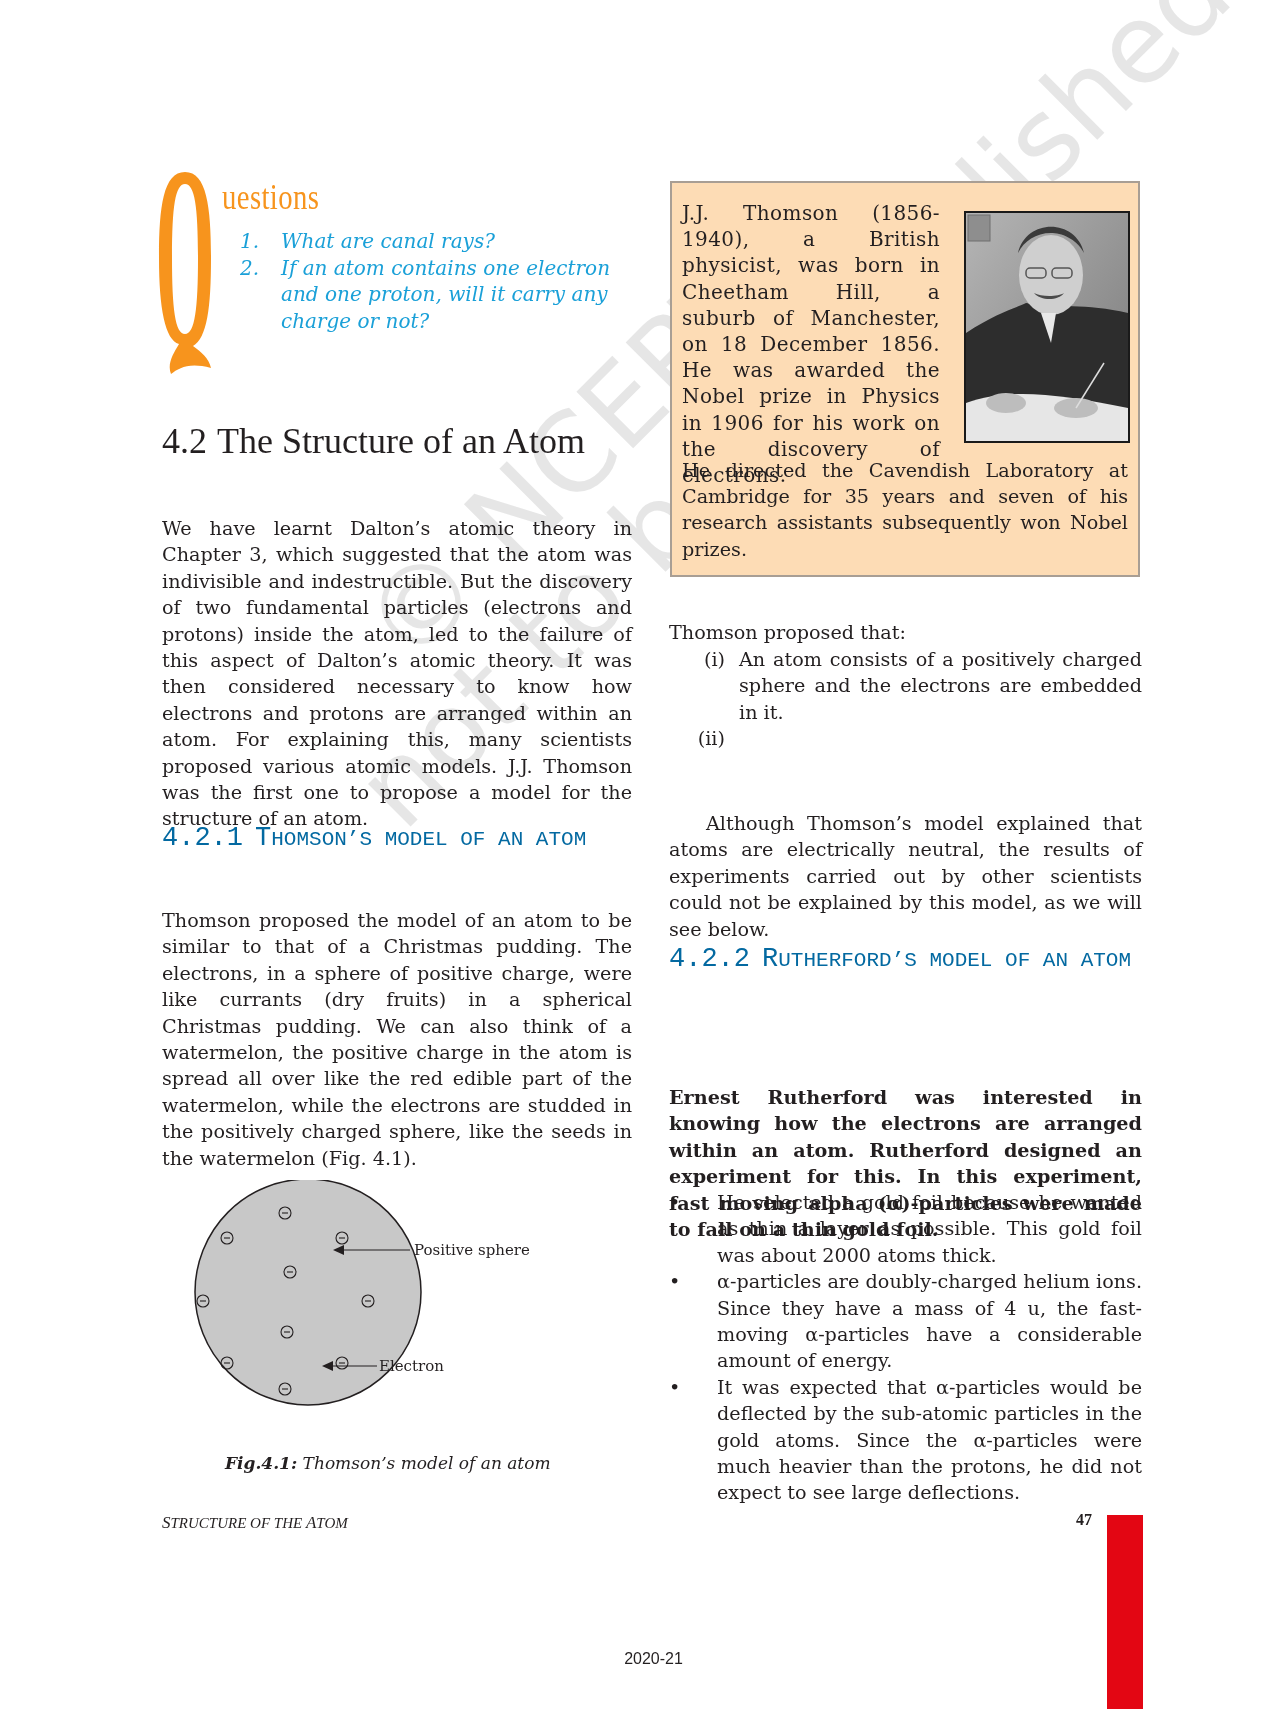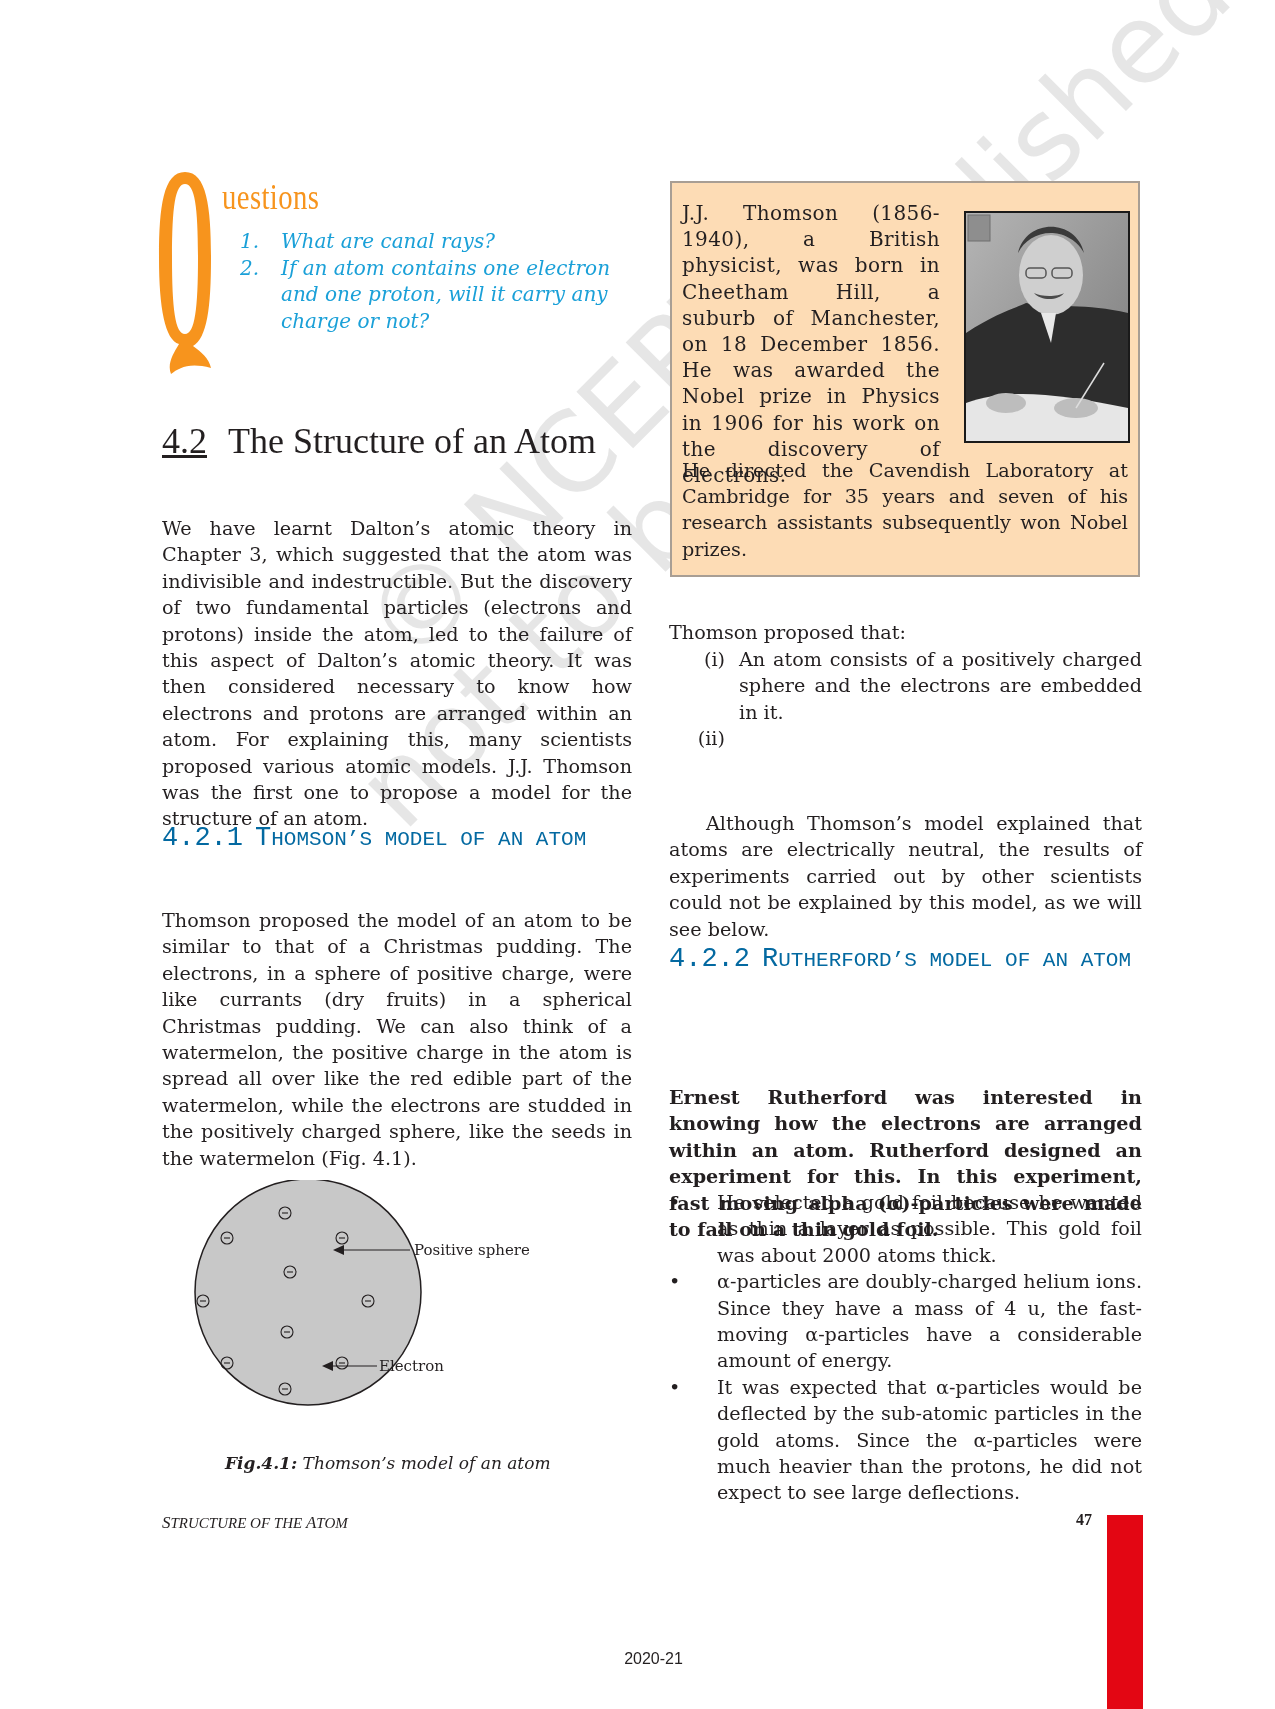--- a/index.html
+++ b/index.html
@@ -12,21 +12,21 @@
     .q-heading { left: 222px; top: 178px; font-family: "Liberation Serif", serif;
                  font-size: 35px; color: #f7941d; letter-spacing: 0.5px; transform: scaleX(0.82); transform-origin: left top; }
     .q-list { left: 240px; top: 228px; width: 400px; font-family: "DejaVu Serif", serif;
               font-style: italic; font-size: 20px; line-height: 26.5px; color: #1aa0d8; }
     .q-item { display: flex; }
     .q-num { width: 41px; flex: none; }
     .q-text { flex: 1; }
 
     
     .h-main { left: 162px; top: 420px; font-family: "Liberation Serif", serif; font-size: 36px; color: #231f20; }
-    .h-main .num { margin-right: 21px; text-decoration: underline; }
+    .h-main .num { margin-right: 10px; }
     .h-sub { font-family: Liberation Mono, monospace; font-size: 27px; color: #0369a1; }
     .h-sub .num { margin-right: 12px; }
     .h-sub .cap { font-size: 27px; }
     .h-sub .sc { font-size: 21px; }
 
     
     .para { font-family: "DejaVu Serif", serif; font-size: 19.2px; line-height: 26.4px;
             text-align: justify; color: #231f20; margin-top: 35px; }
     .col-left { left: 162px; width: 470px; }
     .col-right { left: 669px; width: 473px; }

